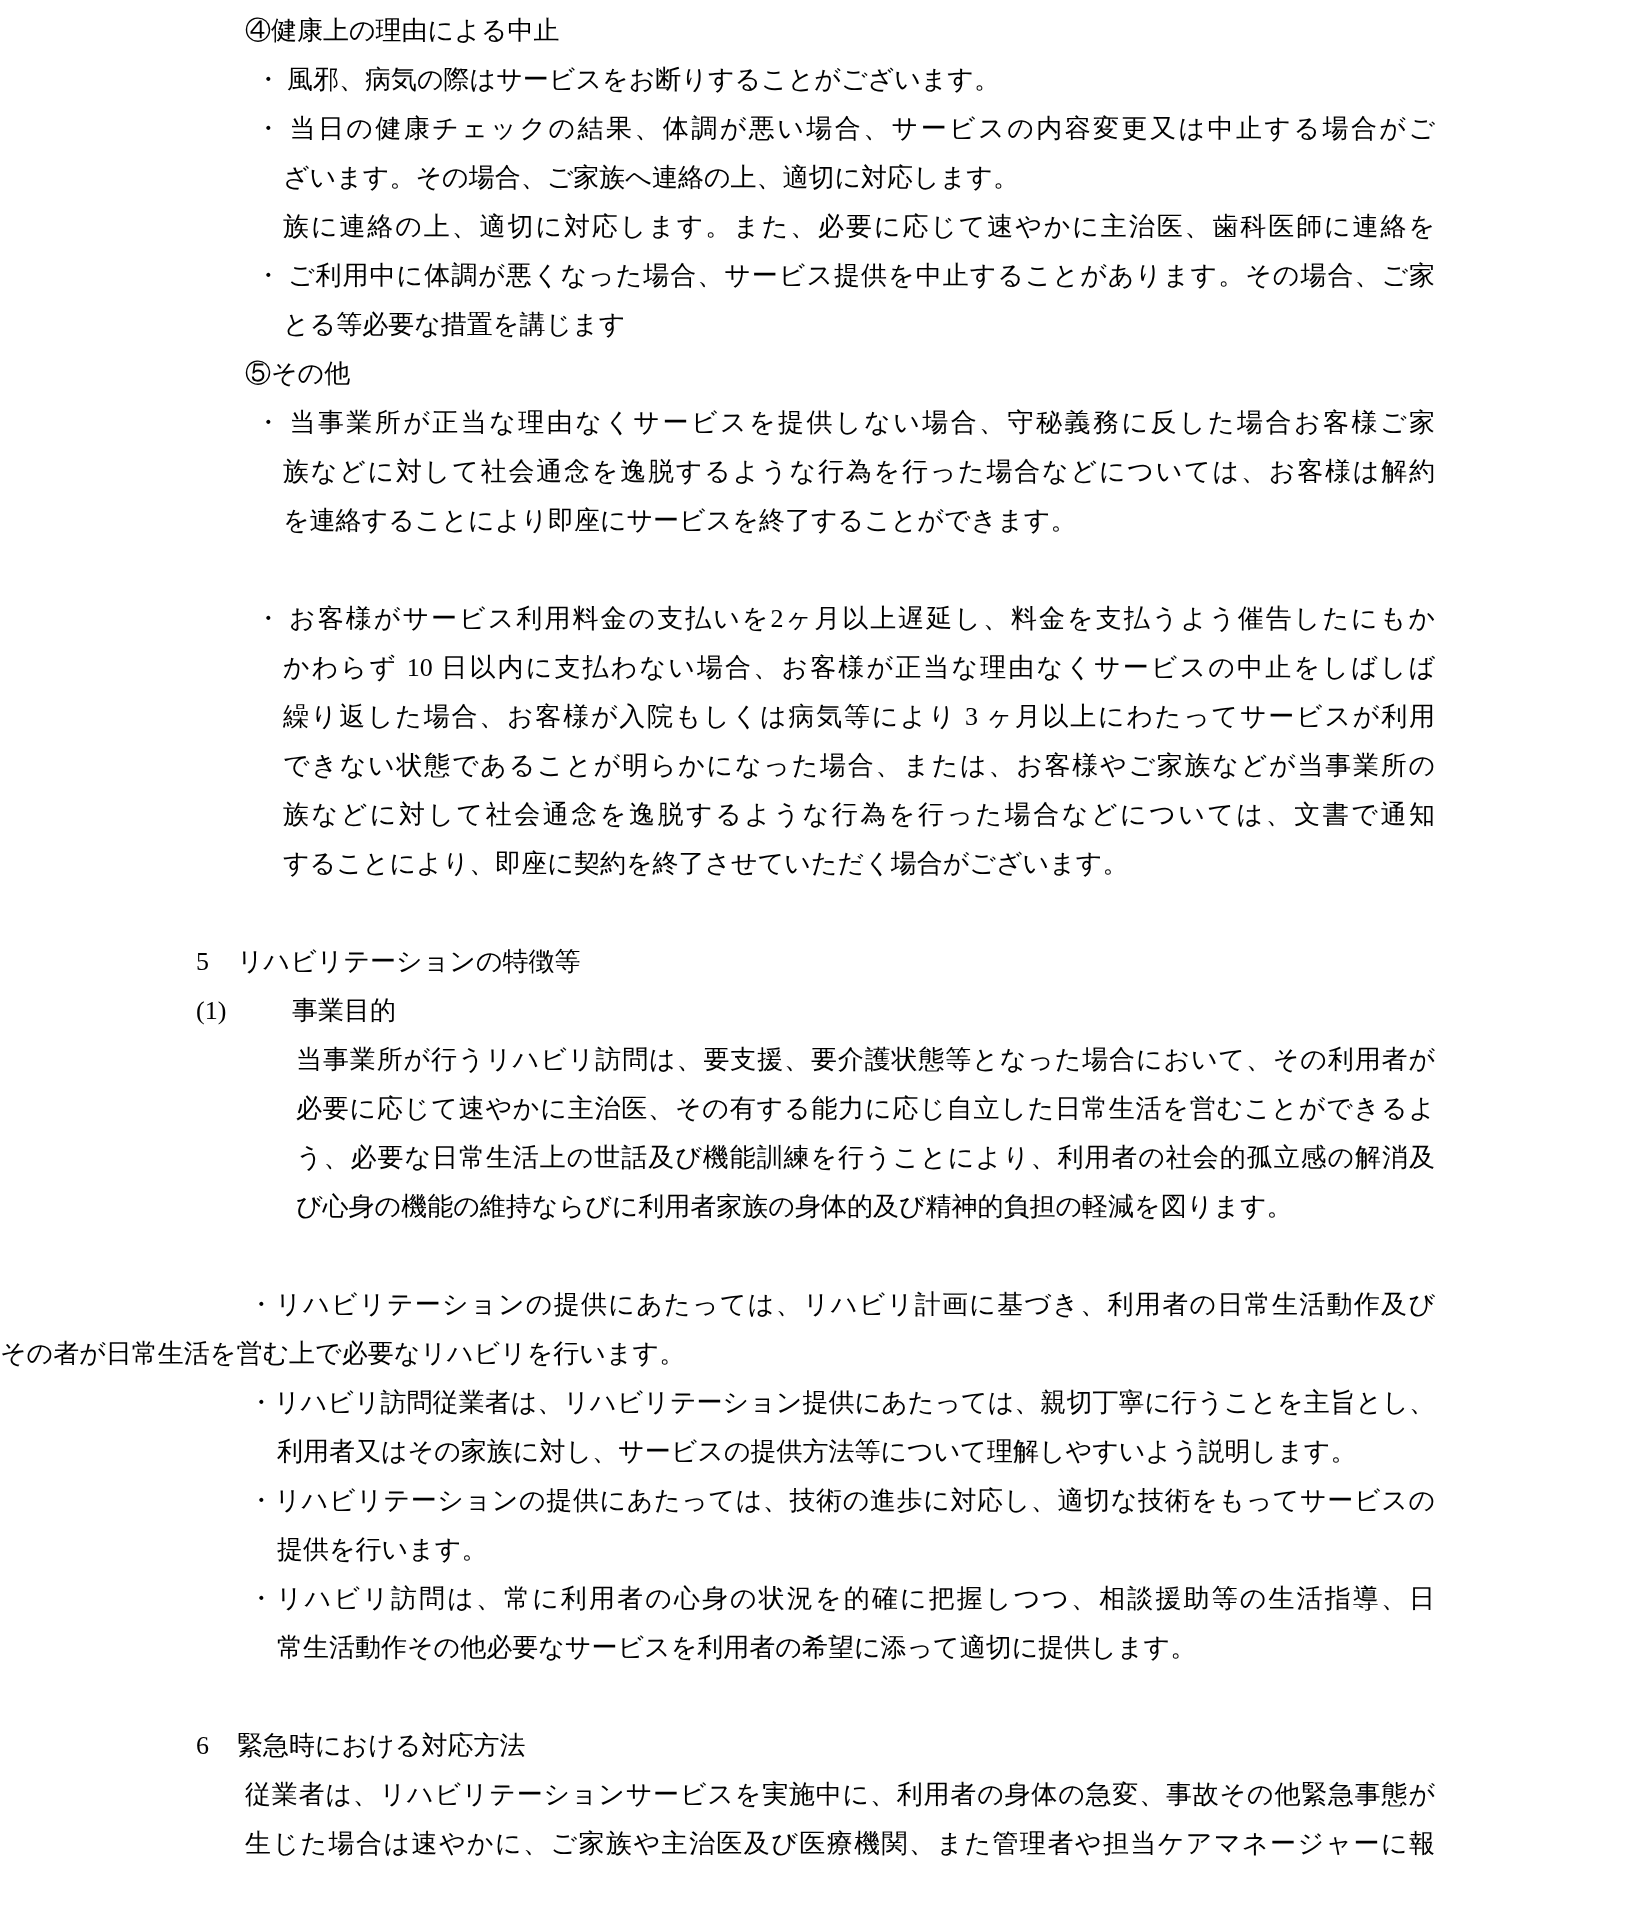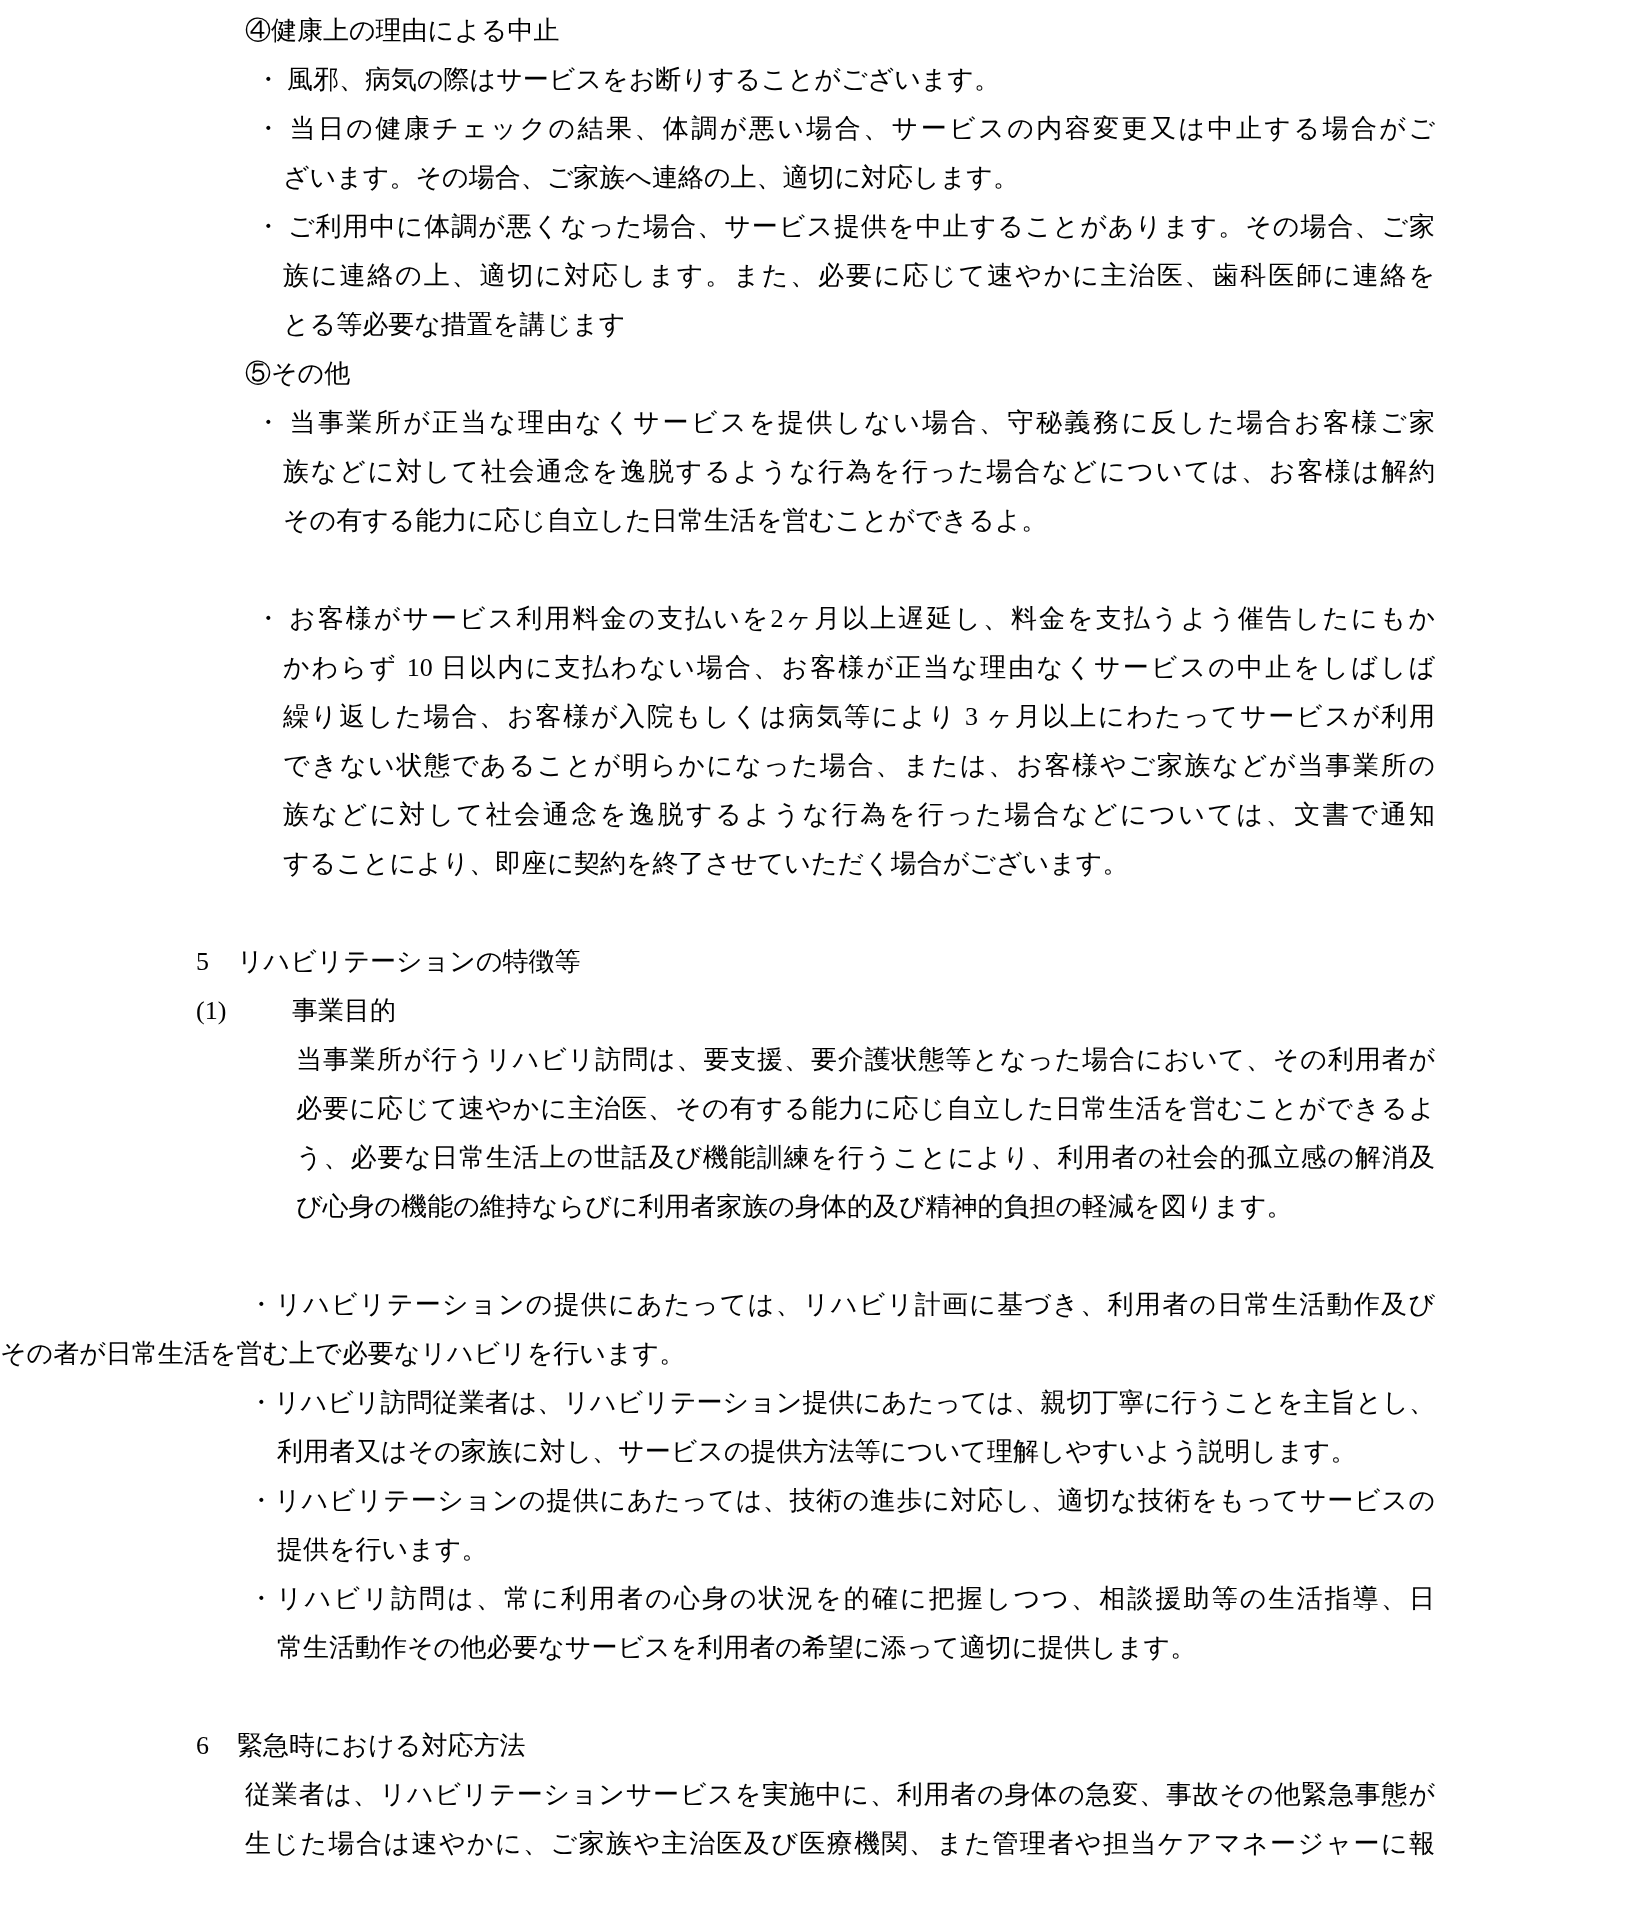--- a/index.html
+++ b/index.html
@@ -45,27 +45,27 @@
   .num-h2 { display: inline-block; width: 96px; }   
 </style>
 </head>
 <body style="background: rgb(255, 255, 255); color: rgb(0, 0, 0);">
 
 <div class="page">
     <div class="line h4">④健康上の理由による中止</div>
     <div class="line bul"><span class="dot">・</span><span>風邪、病気の際はサービスをお断りすることがございます。</span></div>
     <div class="line bul just"><span class="dot">・</span><span>当日の健康チェックの結果、体調が悪い場合、サービスの内容変更又は中止する場合がご</span></div>
     <div class="line cont">ざいます。その場合、ご家族へ連絡の上、適切に対応します。</div>
+    <div class="line cont just">族に連絡の上、適切に対応します。また、必要に応じて速やかに主治医、歯科医師に連絡を</div>
     <div class="line bul just"><span class="dot">・</span><span>ご利用中に体調が悪くなった場合、サービス提供を中止することがあります。その場合、ご家</span></div>
-    <div class="line cont just">族に連絡の上、適切に対応します。また、必要に応じて速やかに主治医、歯科医師に連絡を</div>
     <div class="line cont">とる等必要な措置を講じます</div>
     <div class="line h4">⑤その他</div>
     <div class="line bul just"><span class="dot">・</span><span>当事業所が正当な理由なくサービスを提供しない場合、守秘義務に反した場合お客様ご家</span></div>
     <div class="line cont just">族などに対して社会通念を逸脱するような行為を行った場合などについては、お客様は解約</div>
-    <div class="line cont">その有する能力に応じ自立した日常生活を営むことができるよ。</div>
+    <div class="line cont">を連絡することにより即座にサービスを終了することができます。</div>
     <div class="line blank"></div>
     <div class="line bul just"><span class="dot">・</span><span>お客様がサービス利用料金の支払いを2ヶ月以上遅延し、料金を支払うよう催告したにもか</span></div>
     <div class="line cont just">かわらず 10 日以内に支払わない場合、お客様が正当な理由なくサービスの中止をしばしば</div>
     <div class="line cont just">繰り返した場合、お客様が入院もしくは病気等により 3 ヶ月以上にわたってサービスが利用</div>
     <div class="line cont just">できない状態であることが明らかになった場合、または、お客様やご家族などが当事業所の</div>
     <div class="line cont just">族などに対して社会通念を逸脱するような行為を行った場合などについては、文書で通知</div>
     <div class="line cont">することにより、即座に契約を終了させていただく場合がございます。</div>
     <div class="line blank"></div>
     <div class="line h1"><span class="num-h1">5</span><span>リハビリテーションの特徴等</span></div>
     <div class="line h2"><span class="num-h2">(1)</span><span>事業目的</span></div>

